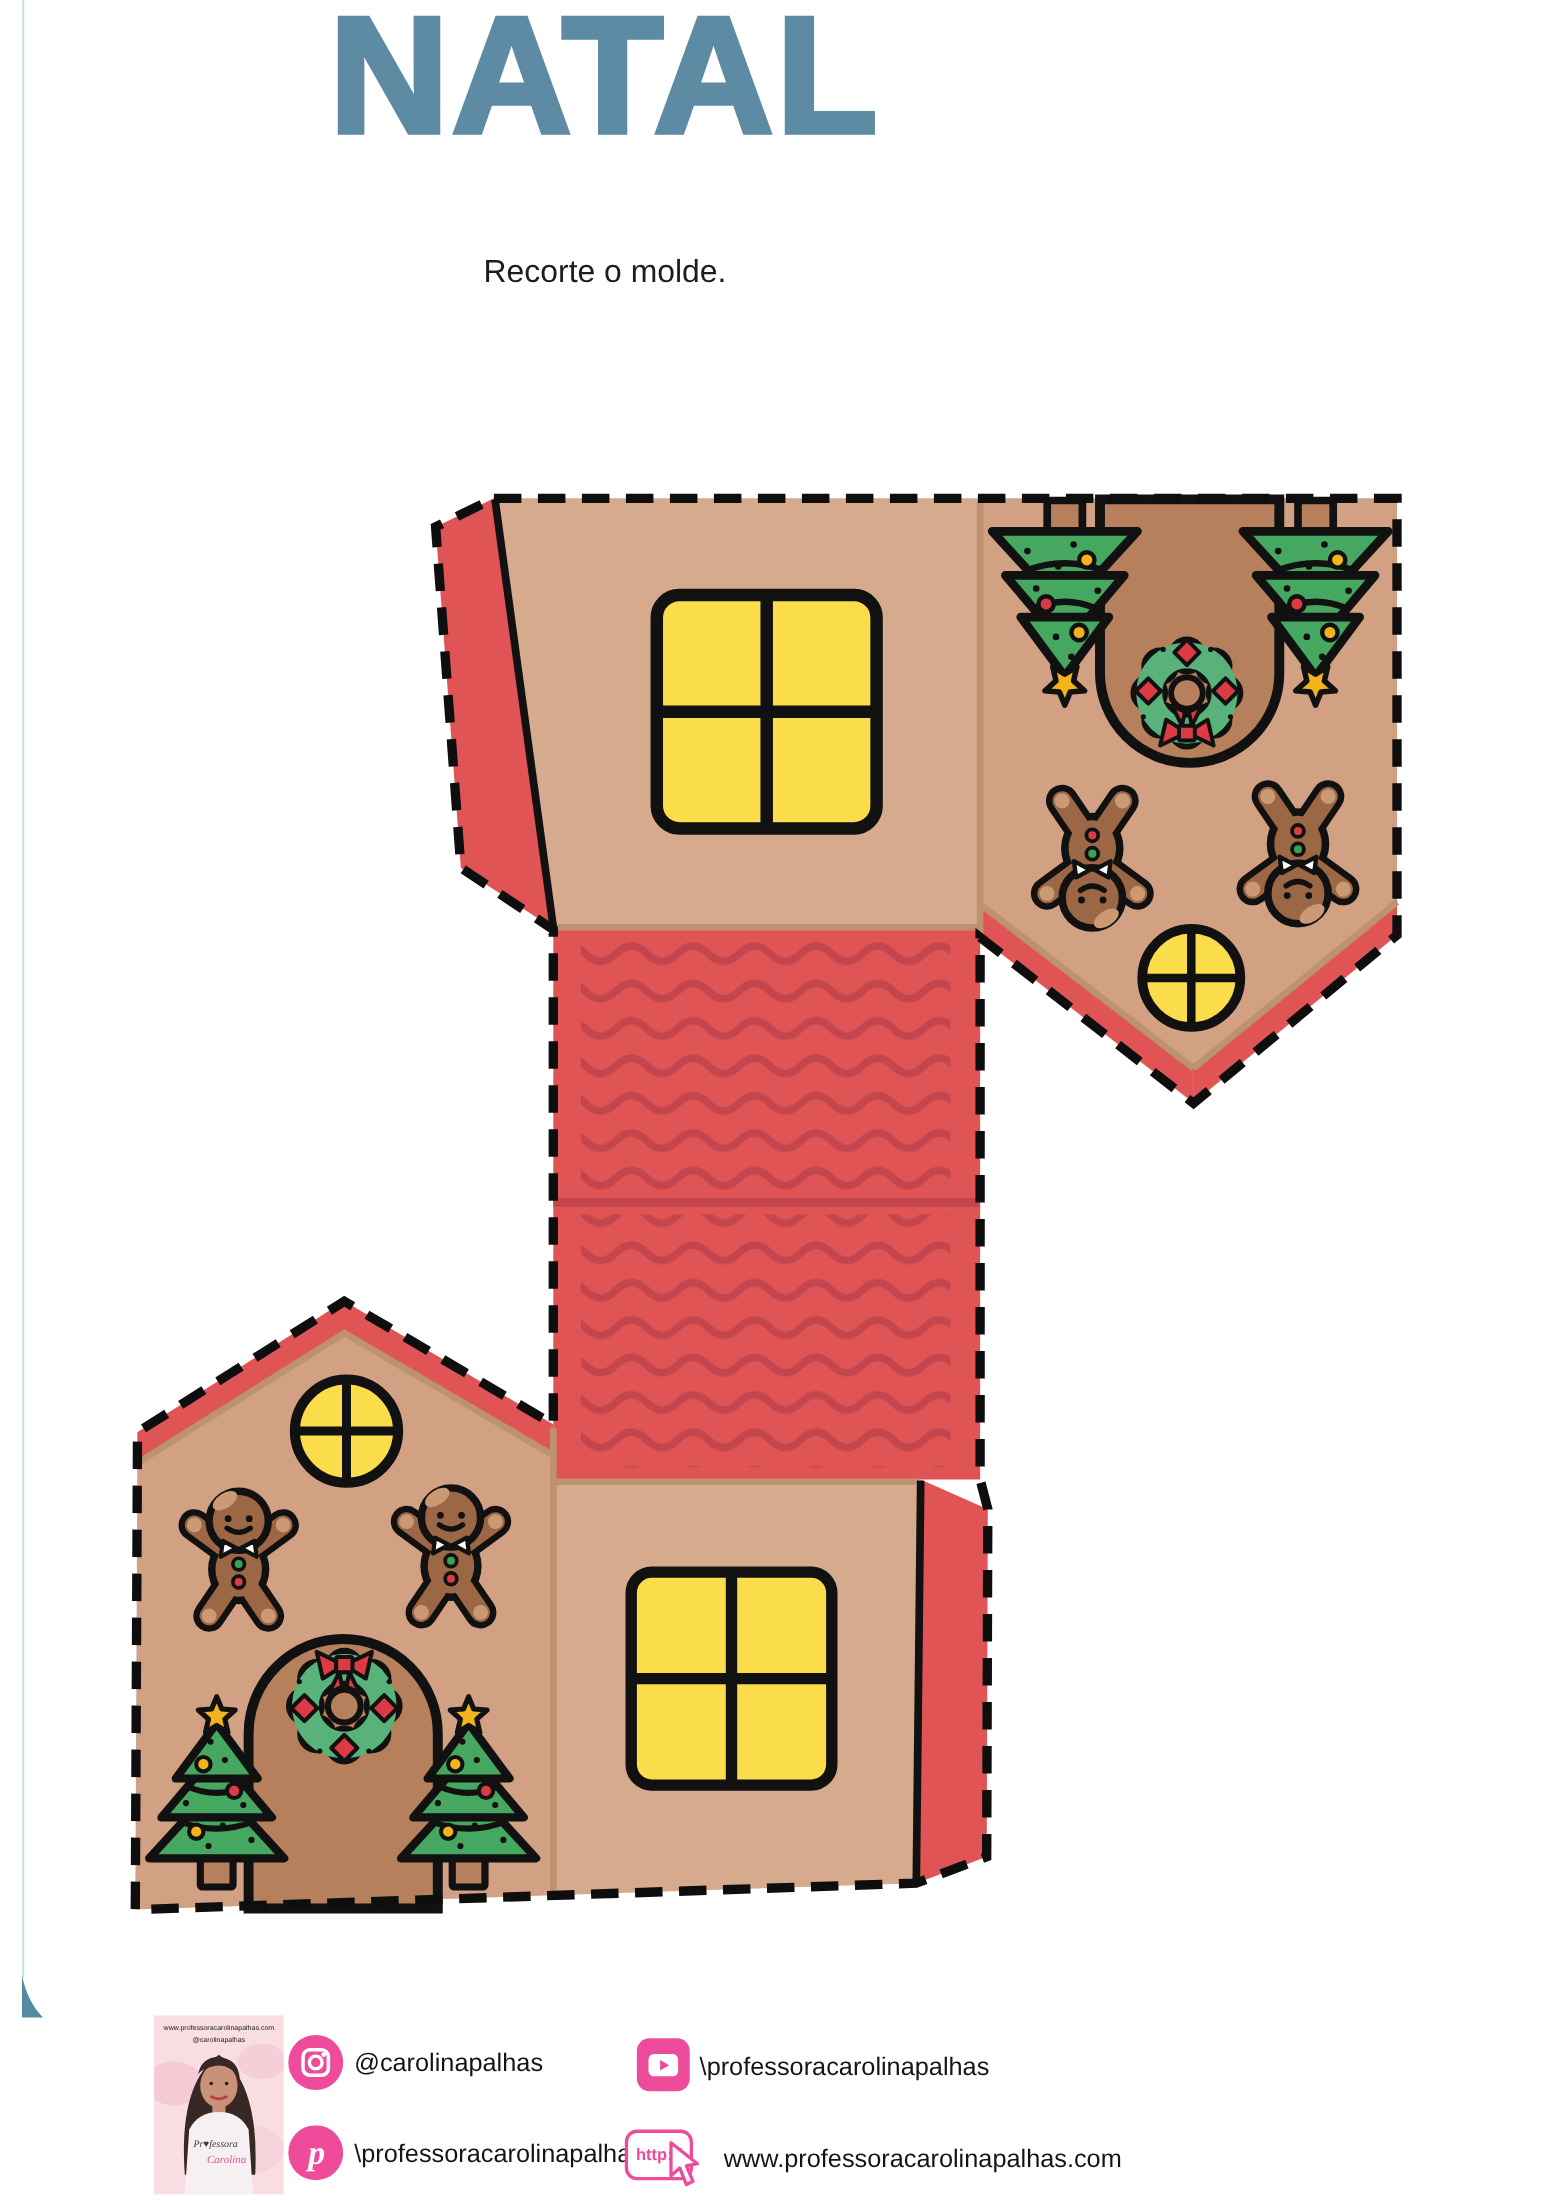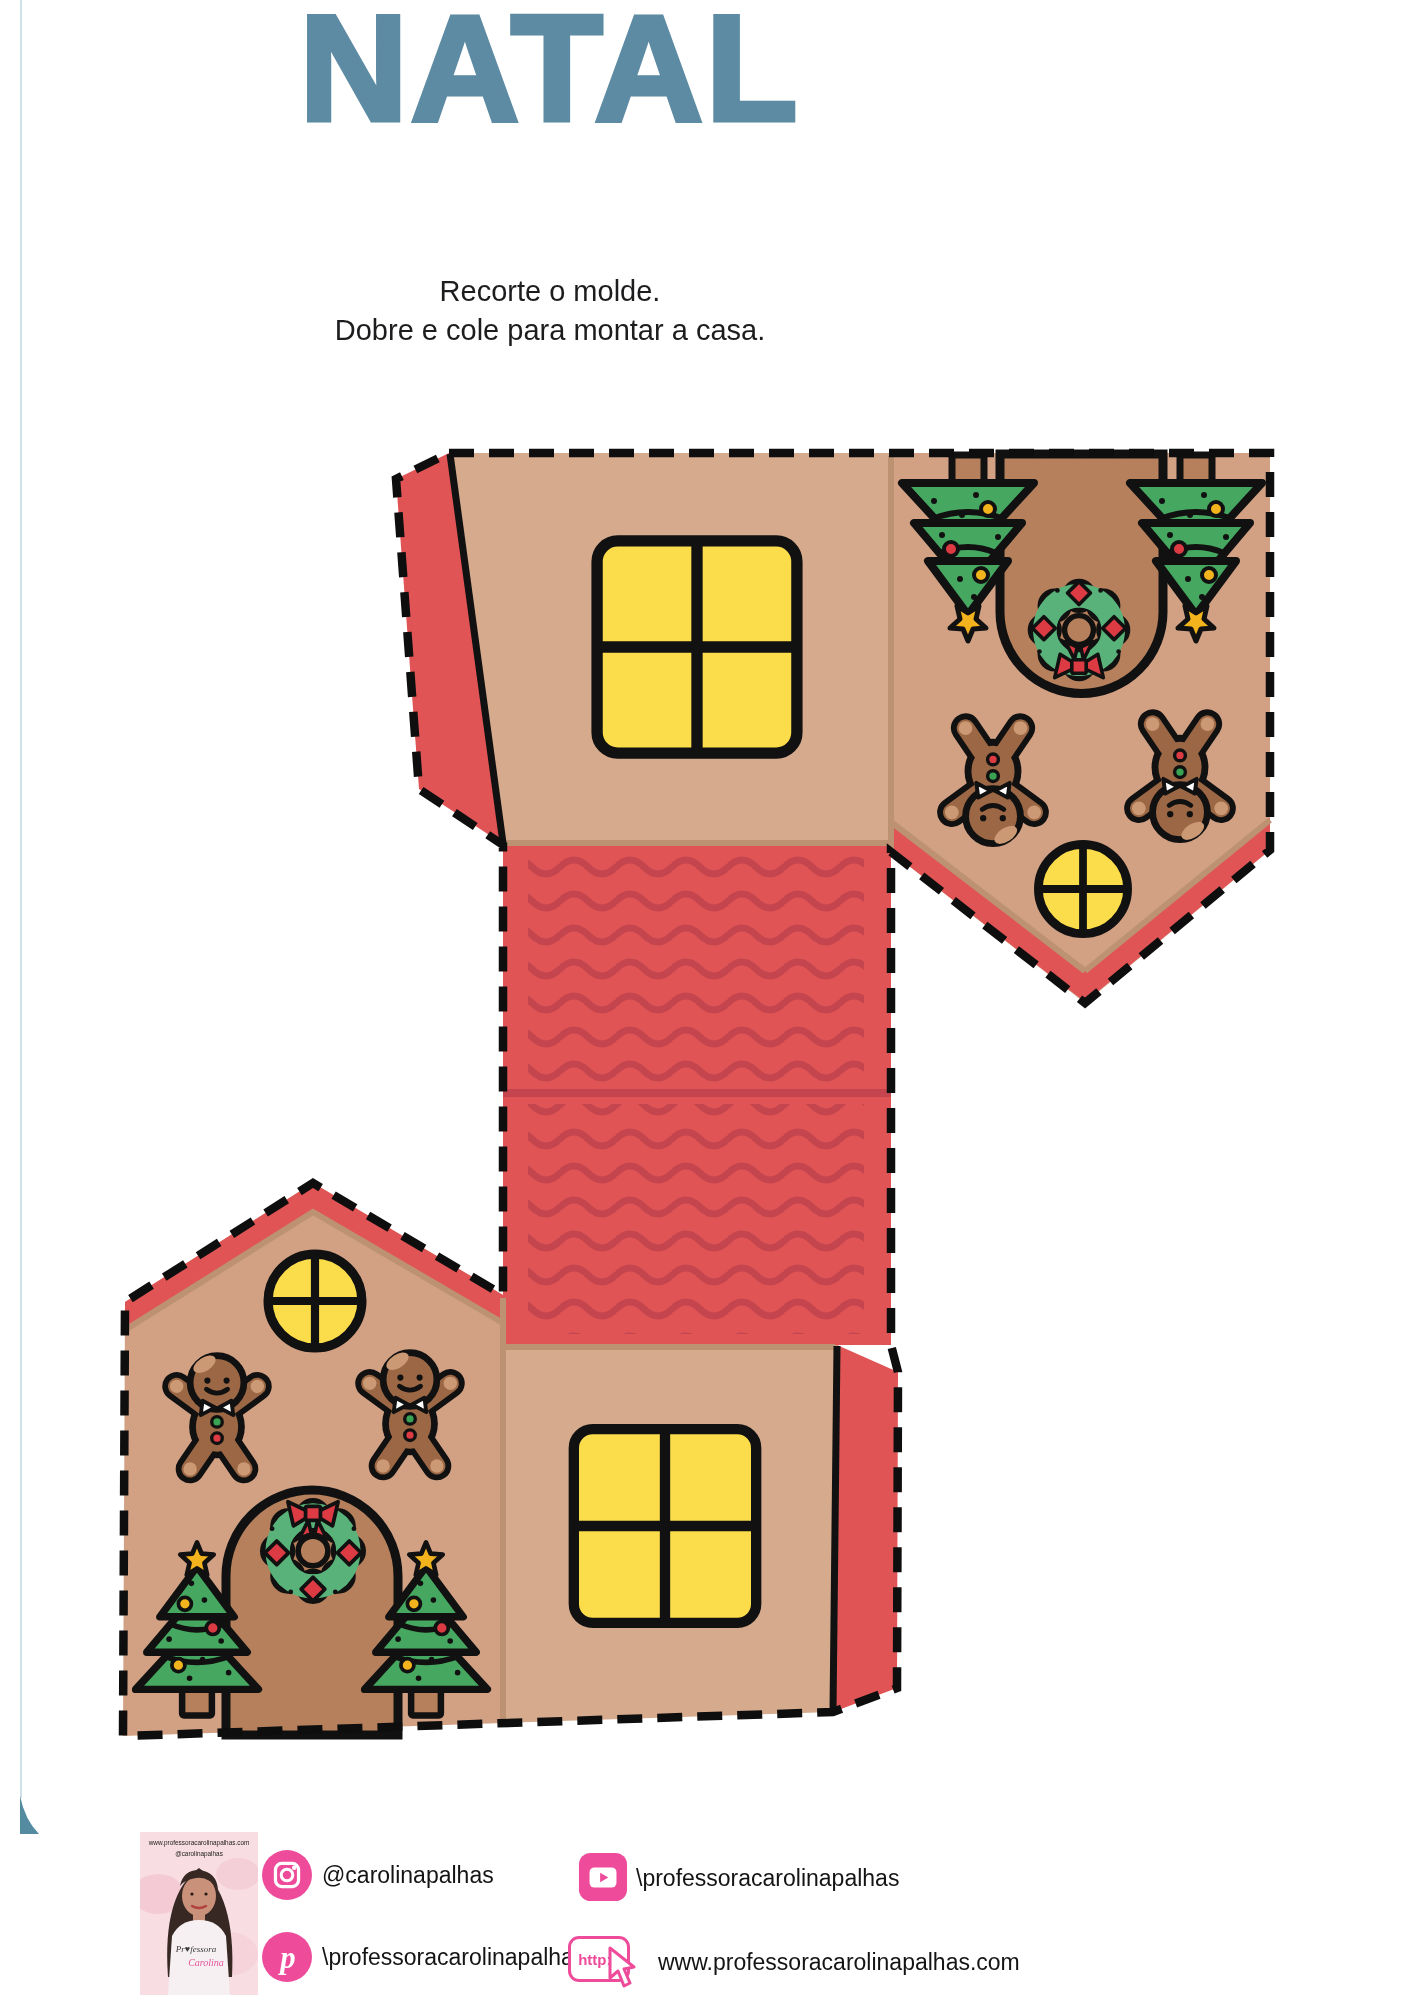--- a/index.html
+++ b/index.html
@@ -5,21 +5,21 @@
   html,body{margin:0;padding:0;background:#ffffff;}
   .page{position:relative;width:1284px;height:2000px;background:#fff;overflow:hidden;
         font-family:"Liberation Sans",sans-serif;}
   .edge-line{position:absolute;left:20px;top:0;width:2px;height:1798px;background:var(--edge-blue);}
   .corner-mark{position:absolute;left:20px;top:1796px;}
   .headline{position:absolute;left:0;width:1100px;text-align:center;}
   .title{top:-18px;font-size:150px;font-weight:700;color:var(--title-blue);letter-spacing:3px;
          -webkit-text-stroke:5px var(--title-blue);}
   .subtitle{top:136px;font-size:48px;font-weight:700;color:var(--accent-red);letter-spacing:2px;
             -webkit-text-stroke:1.5px var(--accent-red);}
-  .instructions{top:228px;font-size:29px;line-height:39px;color:#1d1d1f;margin-top:44px;}
+  .instructions{top:228px;font-size:29px;line-height:39px;color:#1d1d1f;}
   .tpl{position:absolute;left:0;top:0;}
   .photo{position:absolute;left:140px;top:1832px;width:118px;height:163px;}
   .soc-icon{position:absolute;}
   .flabel{position:absolute;font-size:23px;line-height:28px;color:#141414;white-space:nowrap;}
   .lbl-ig{left:322px;top:1861px;}
   .lbl-yt{left:636px;top:1864px;}
   .lbl-pin{left:322px;top:1943px;}
   .lbl-web{left:658px;top:1948px;}
   .http-badge{position:absolute;left:568px;top:1936px;width:56px;height:40px;border:3px solid var(--pink);
               border-radius:11px;color:var(--pink);font-size:15px;font-weight:bold;display:flex;
@@ -32,21 +32,20 @@
 <div class="page">
 
   <div class="edge-line"></div>
   <svg class="corner-mark" width="20" height="40">
     <path d="M0,0 L0,38 L19,38 Q5,24 0,0 Z" fill="var(--corner-teal)"></path>
   </svg>
 
   <div class="headline title">NATAL</div>
   <div class="headline instructions">
     <span>Recorte o molde.</span><br>
-    <span>Dobre e cole para montar a casa.</span>
   </div>
 
   <svg class="tpl" width="1414" height="2000" viewBox="0 0 1414 2000">
     <defs>
       <pattern id="waves" width="56" height="34" patternUnits="userSpaceOnUse">
         <path d="M0,17 Q14,3 28,17 Q42,31 56,17" fill="none" stroke="var(--wave-red)" stroke-width="7" stroke-linecap="round"></path>
       </pattern>
 
       <g id="tree">
         <rect x="-16" y="56" width="32" height="38" rx="2" fill="var(--brown-door)" stroke="#111" stroke-width="7"></rect>

